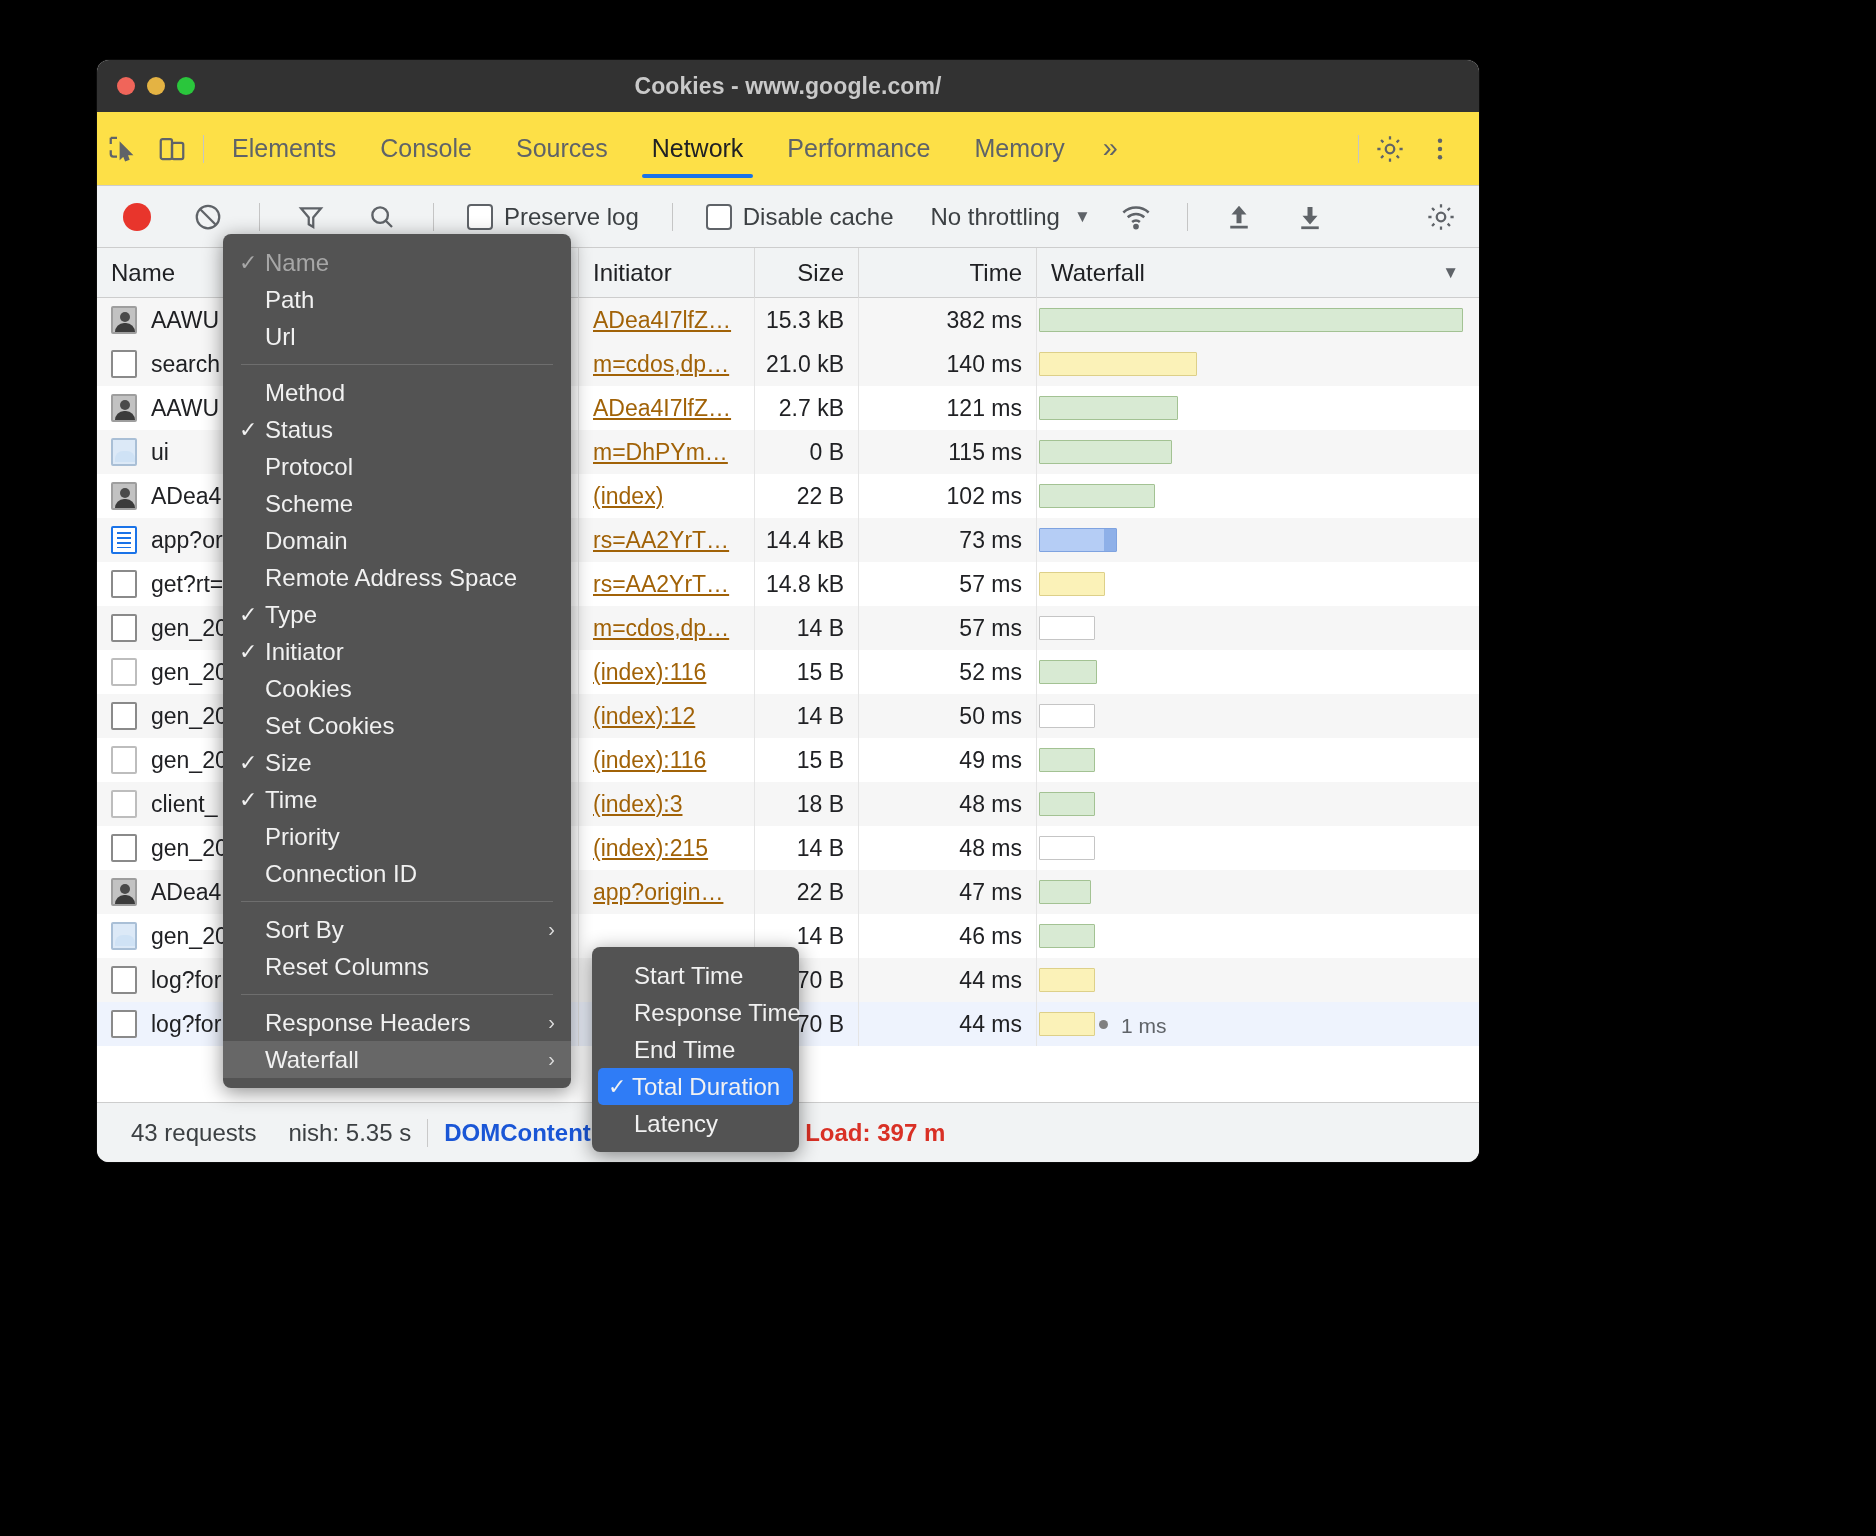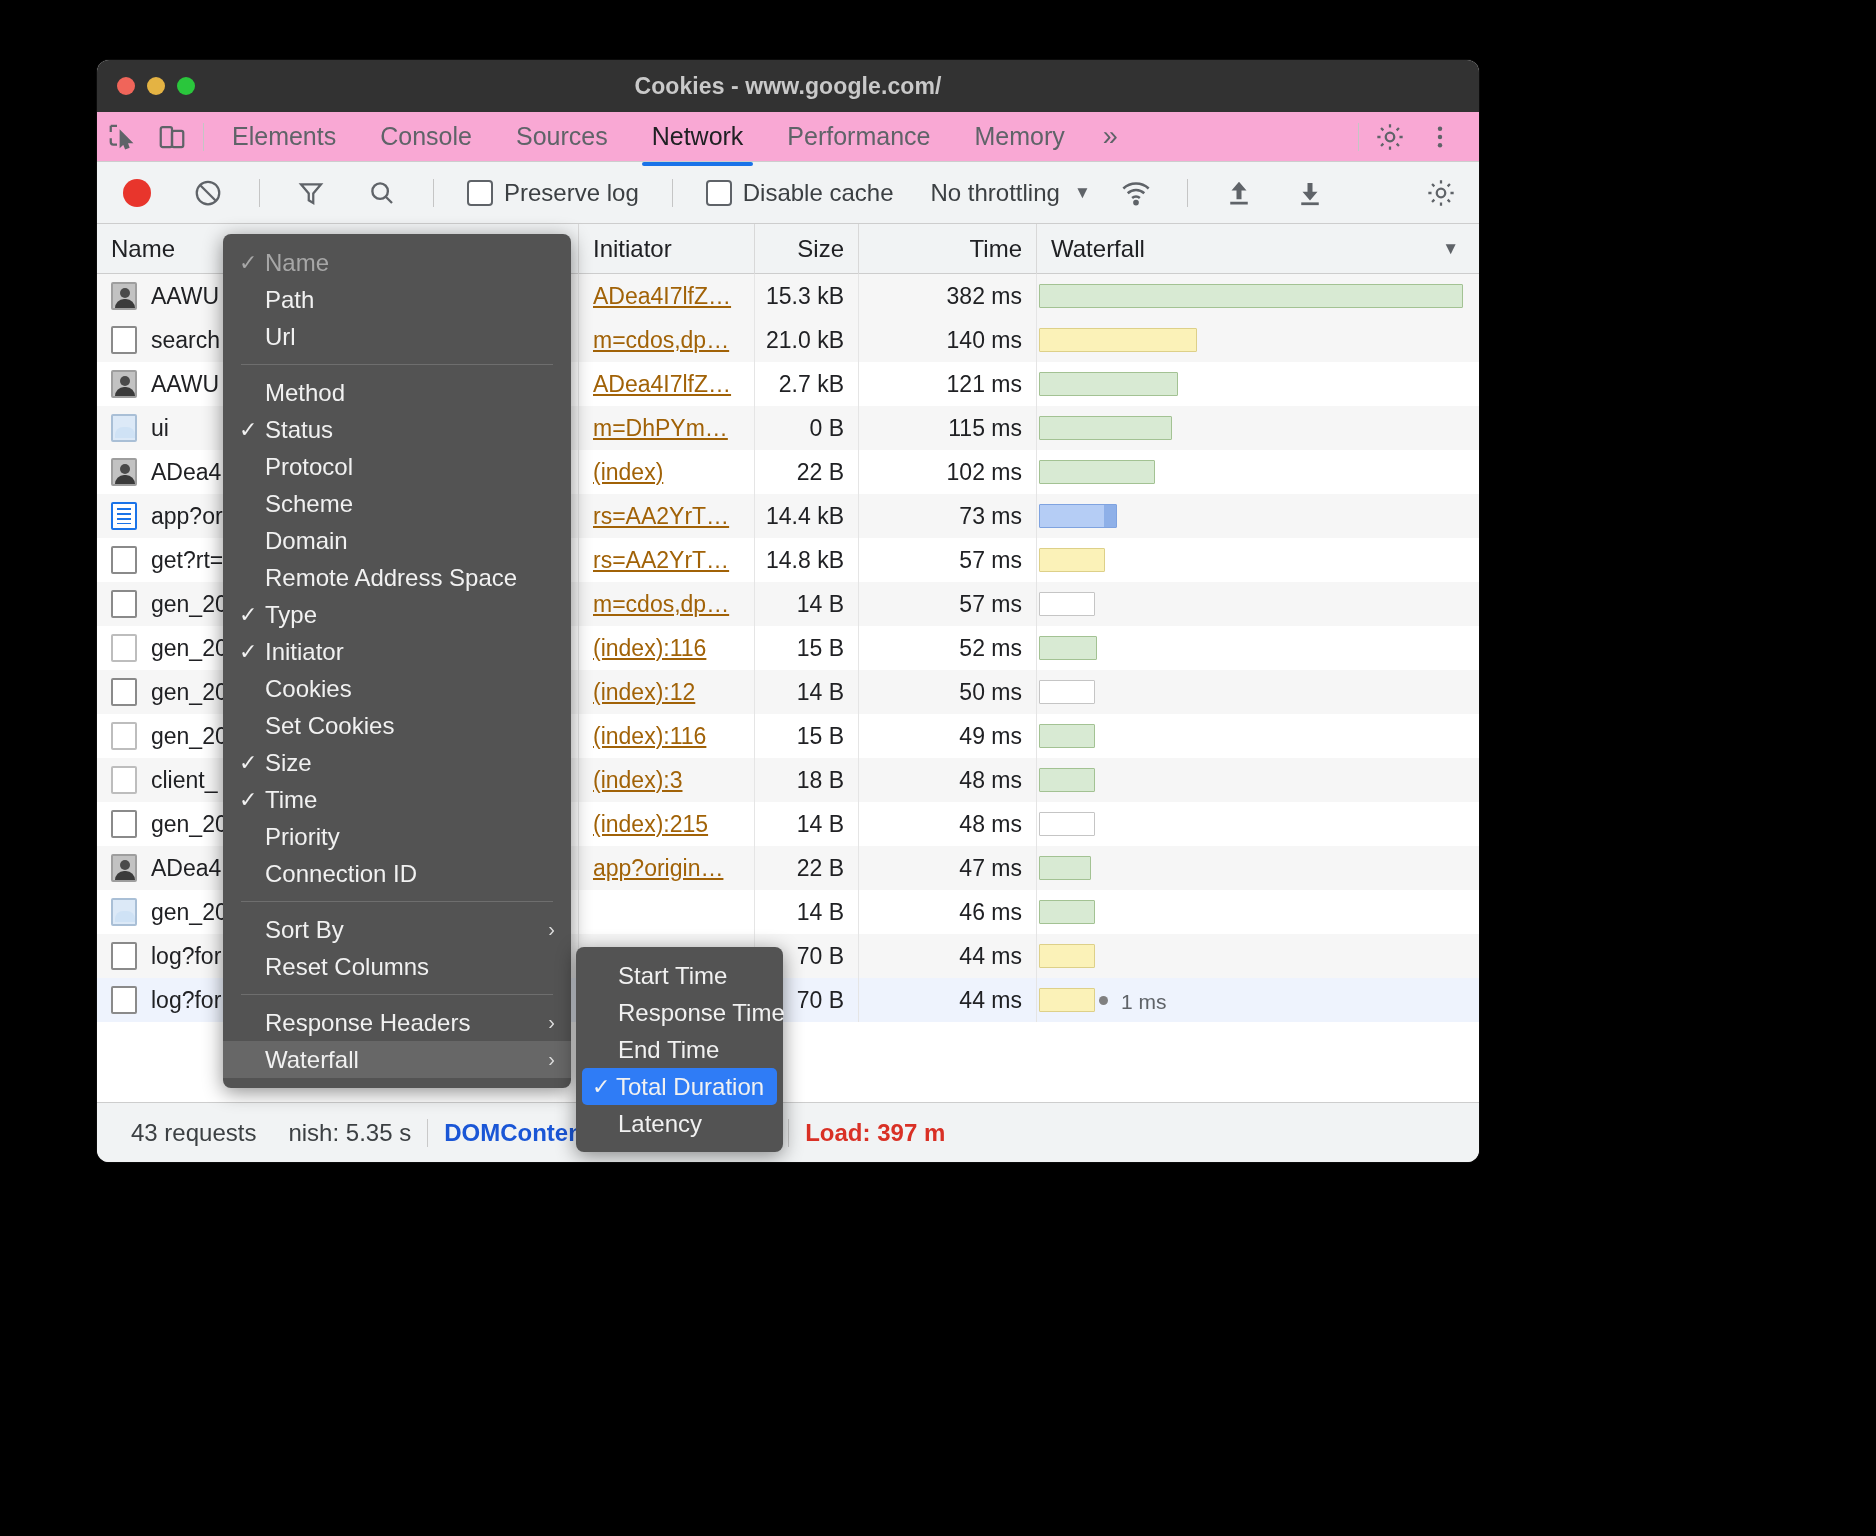--- a/index.html
+++ b/index.html
@@ -32,21 +32,21 @@
   .dot.yellow { background: #e4b343; }
   .dot.green { background: #2ac63c; }
   .win-title {
     position: absolute; left: 0; right: 0; text-align: center;
     color: #c9c9c9; font-size: 23px; font-weight: bold;
     letter-spacing: .1px;
   }
 
   
   .tabsbar {
-    height: 50px; background: #f9a8d4;
+    height: 74px; background: #fde047;
     display: flex; align-items: center;
     border-bottom: 1px solid #cdcdcd;
     position: relative;
   }
   .tb-icon {
     width: 50px; height: 58px; display: flex;
     align-items: center; justify-content: center;
   }
   .vsep { width: 1px; height: 28px; background: #c5c5c5; margin: 0 6px; }
   .tab {
@@ -164,21 +164,21 @@
     padding: 0 16px 0 16px; position: relative; white-space: nowrap;
   }
   .mi .chk { width: 26px; flex: none; font-size: 22px; }
   .mi .mlabel { flex: 1; }
   .mi.disabled { color: #a7a7a7; }
   .mi.highlight { background: #676767; }
   .mi .arrow { font-size: 20px; color: #dcdcdc; margin-left: 10px; }
   .msep { height: 1px; background: #6e6e6e; margin: 9px 18px; }
 
   .menu-sub {
-    left: 479px; top: 887px; width: 207px;
+    left: 495px; top: 887px; width: 207px;
   }
   .mi.sel {
     background: #2f7cf6; border-radius: 5px; margin: 0 6px;
     padding-left: 10px;
   }
   .mi.sel .chk { width: 24px; }
 
   
   svg { display: block; }
 </style>

